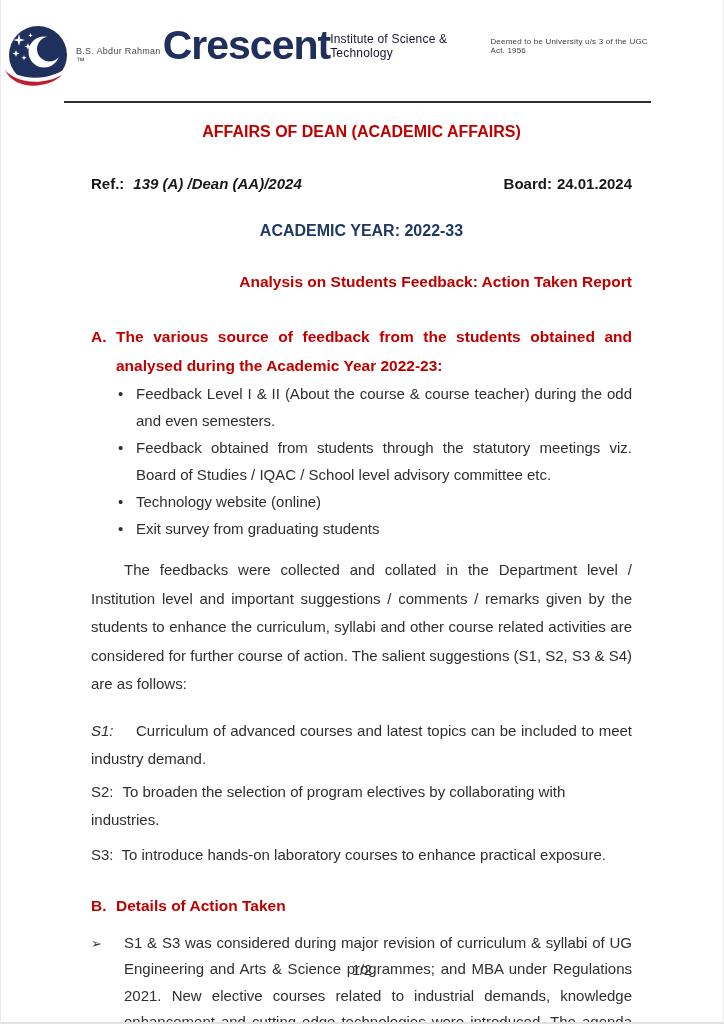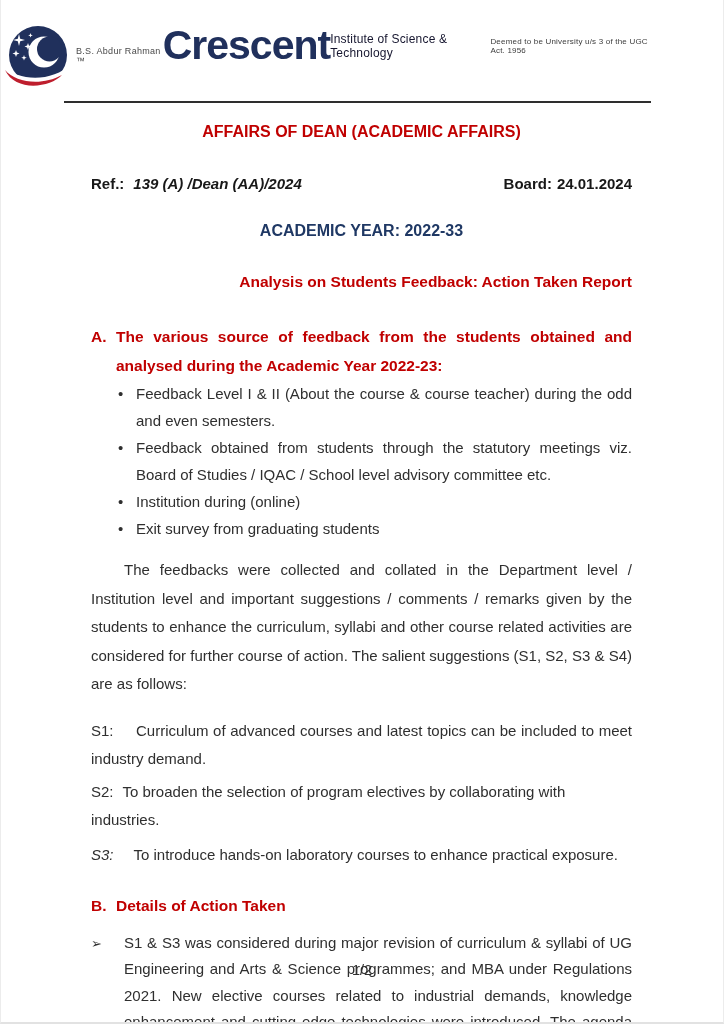--- a/index.html
+++ b/index.html
@@ -39,25 +39,25 @@
   .secA { margin-top:31px; }
   .sec-heading .lbl { flex:none; width:25px; }
   .sec-heading .txt { flex:1; text-align:justify; }
   .bullets { margin-top:0; }
   .bullet { display:flex; font-size:15px; line-height:27px; }
   .bullet .dot { flex:none; width:18px; margin-left:27px; }
   .bullet .btxt { flex:1; text-align:justify; }
   .para { margin-top:14px; font-size:15px; line-height:28.5px; text-align:justify; text-indent:33px; }
   .sg { font-size:15px; line-height:28px; }
   .sg1 { margin-top:18px; text-align:justify; }
-  .sg1 .sg-lbl { display:inline-block; width:45px; }
+  .sg1 .sg-lbl { display:inline-block; width:45px;font-style:italic; }
   .sg2 { margin-top:5px; }
   .sg2 .sg-lbl { margin-right:9px; }
   .sg3 { margin-top:7px; }
-  .sg3 .sg-lbl { margin-right:20px;font-style:italic; }
+  .sg3 .sg-lbl { margin-right:8px; }
   
   .secB { margin-top:22px; }
   .arrow-item { margin-top:10px; display:flex; font-size:15px; line-height:26.5px; }
   .arrow-item .marker { flex:none; width:33px; font-size:13px; padding-top:1px; }
   .arrow-item .atxt { flex:1; text-align:justify; text-align-last:justify; }
   .footer { position:absolute; left:0; right:0; bottom:44px; text-align:center; font-size:14.5px; color:#2f2f2f; }
 </style>
 </head>
 <body>
 
@@ -116,21 +116,21 @@
       <div class="bullet">
         <span class="dot">•</span>
         <div class="btxt">Feedback Level I &amp; II (About the course &amp; course teacher) during the odd and even semesters.</div>
       </div>
       <div class="bullet">
         <span class="dot">•</span>
         <div class="btxt">Feedback obtained from students through the statutory meetings viz. Board of Studies / IQAC / School level advisory committee etc.</div>
       </div>
       <div class="bullet">
         <span class="dot">•</span>
-        <div class="btxt">Institution during (online)</div>
+        <div class="btxt">Technology website (online)</div>
       </div>
       <div class="bullet">
         <span class="dot">•</span>
         <div class="btxt">Exit survey from graduating students</div>
       </div>
     </div>
 
     <p class="para">The feedbacks were collected and collated in the Department level / Institution level and important suggestions / comments / remarks given by the students to enhance the curriculum, syllabi and other course related activities are considered for further course of action. The salient suggestions (S1, S2, S3 &amp; S4) are as follows:</p>
 
     <p class="sg sg1">

